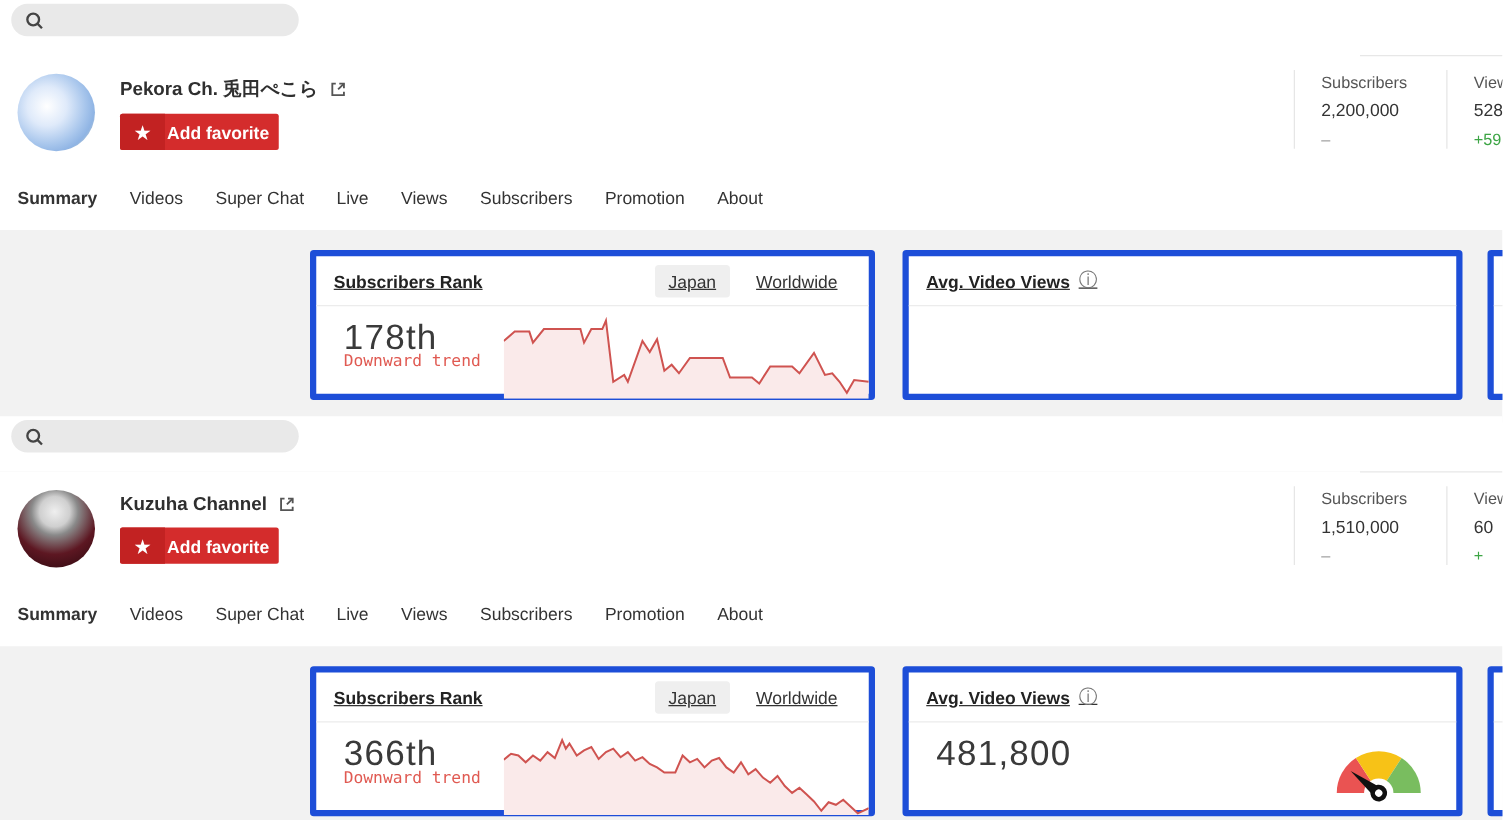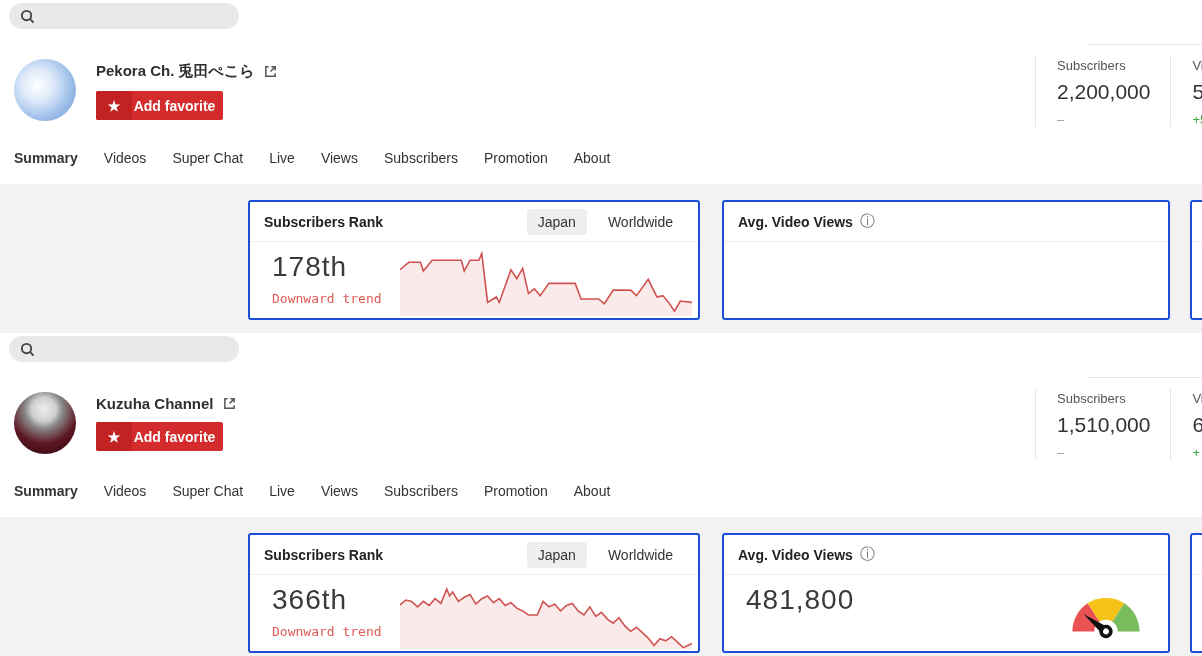--- a/index.html
+++ b/index.html
@@ -18,42 +18,42 @@
   .avatar.pekora{background:radial-gradient(circle at 38% 42%, #ffffff 0%, #dfeafa 30%, #a8c6ec 58%, #8fb4e4 72%, #f1e2a8 100%);}
   .avatar.kuzuha{background:radial-gradient(circle at 48% 28%, #efefef 0%, #cfcfcf 22%, #8a8a8a 34%, #5d1722 62%, #27070d 100%);}
   .channel-info{position:absolute;left:96px;top:18px;}
   .name-line{display:flex;align-items:center;gap:9px;font-size:15px;font-weight:bold;color:#2f2f2f;}
   .fav-btn{margin-top:10px;width:127px;height:29px;background:#d42c2c;color:#fff;border:none;border-radius:2px;display:flex;align-items:center;padding:0;font-family:inherit;font-size:14px;font-weight:bold;cursor:pointer;}
   .star-seg{width:36px;height:29px;background:#c22222;display:flex;align-items:center;justify-content:center;border-radius:2px 0 0 2px;font-size:14px;}
   .fav-label{flex:1;text-align:center;padding-right:6px;}
   .stats{position:absolute;left:1035px;top:12px;display:flex;}
   .stat-col{border-left:1px solid #e6e6e6;padding:2px 20px 0 21px;min-width:80px;white-space:nowrap;}
   .stat-label{font-size:13px;color:#555;margin-bottom:7px;}
-  .stat-value{font-size:21px;color:#333;margin-bottom:8px;}
+  .stat-value{font-size:14px;color:#333;margin-bottom:8px;}
   .stat-delta{font-size:13px;color:#999;}
   .stat-delta.positive{color:#3da545;}
   
   .tabs{position:absolute;top:150px;left:14px;display:flex;gap:26px;font-size:14px;color:#333;}
   .tab{padding-bottom:19px;cursor:pointer;border-bottom:3px solid transparent;}
   .tab.active{font-weight:bold;border-bottom-color:#c32a2a;}
   
   .cards-area{position:absolute;top:184px;left:0;width:1202px;height:170px;background:#f2f2f2;}
-  .card{position:absolute;top:16px;height:120px;background:#fff;border:2px solid #1d4ed8;border-radius:3px;box-sizing:border-box;}
+  .card{position:absolute;top:16px;height:120px;background:#fff;border:5px solid #1d4ed8;border-radius:3px;box-sizing:border-box;text-decoration:underline;}
   .rank-card{left:248px;width:452px;}
   .views-card{left:722px;width:448px;}
   .sliver-card{left:1190px;width:40px;}
   .card-header{height:39px;border-bottom:1px solid #ececec;display:flex;align-items:center;padding:0 14px;}
   .card-title{font-weight:bold;font-size:14px;color:#222;}
   .info-icon{color:#777;font-size:15px;margin-left:7px;font-weight:normal;}
   .region-tabs{margin-left:auto;display:flex;gap:10px;font-size:14px;align-items:flex-end;}
   .region-tab{padding:5px 11px;border-radius:3px;color:#333;cursor:pointer;}
   .region-tab.active{background:#efefef;}
   .card-body{position:relative;height:79px;}
   .big-number{position:absolute;left:22px;top:9px;font-size:28px;color:#3a3a3a;letter-spacing:1px;}
-  .trend-label{position:absolute;left:22px;top:49px;font-family:"DejaVu Sans Mono",monospace;font-size:13px;color:#e05a52;}
+  .trend-label{position:absolute;left:22px;top:37px;font-family:"DejaVu Sans Mono",monospace;font-size:13px;color:#e05a52;}
   .sparkline{position:absolute;left:150px;top:6px;width:292px;height:68px;}
   .status-label{position:absolute;left:22px;top:50px;font-size:14px;color:#e8504a;white-space:nowrap;}
   .status-label .info-icon{margin-left:5px;}
   .gauge{position:absolute;right:20px;top:5px;width:84px;height:66px;}
 </style>
 </head>
 <body>
 
 <section class="channel-block" style="top:0;height:333px;">
   <div class="search-row">

